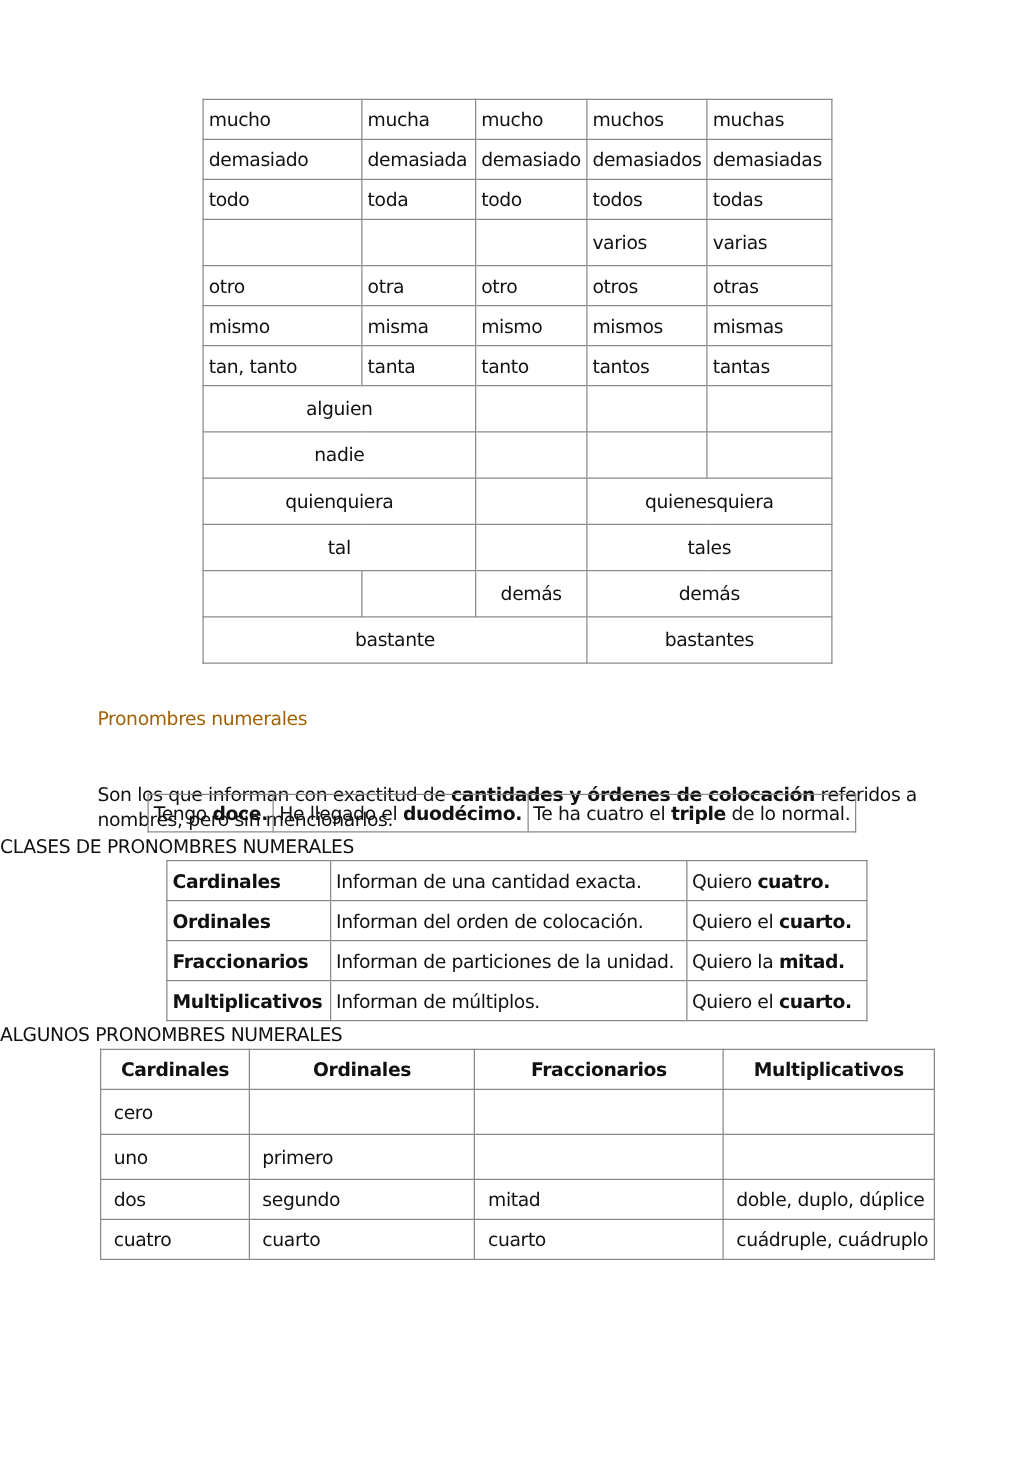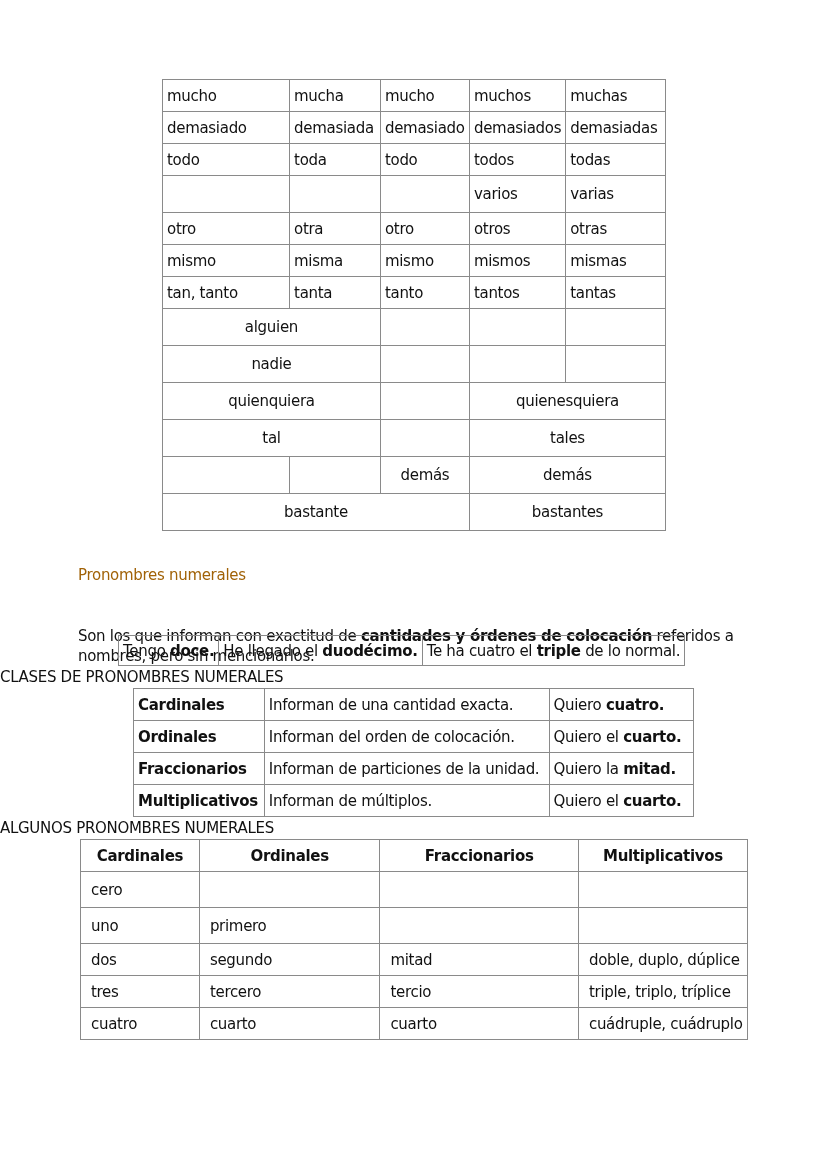--- a/index.html
+++ b/index.html
@@ -193,25 +193,19 @@
         <td></td>
         <td></td>
       </tr>
   <tr class="short">
         <td>dos</td>
         <td>segundo</td>
         <td>mitad</td>
         <td>doble, duplo, dúplice</td>
       </tr>
   <tr class="short">
-        <td>tres</td>
-        <td>tercero</td>
-        <td>tercio</td>
-        <td>triple, triplo, tríplice</td>
-      </tr>
-  <tr class="short">
         <td>cuatro</td>
         <td>cuarto</td>
         <td>cuarto</td>
         <td>cuádruple, cuádruplo</td>
       </tr>
 </tbody>
   </table>
 
 </body></html>

